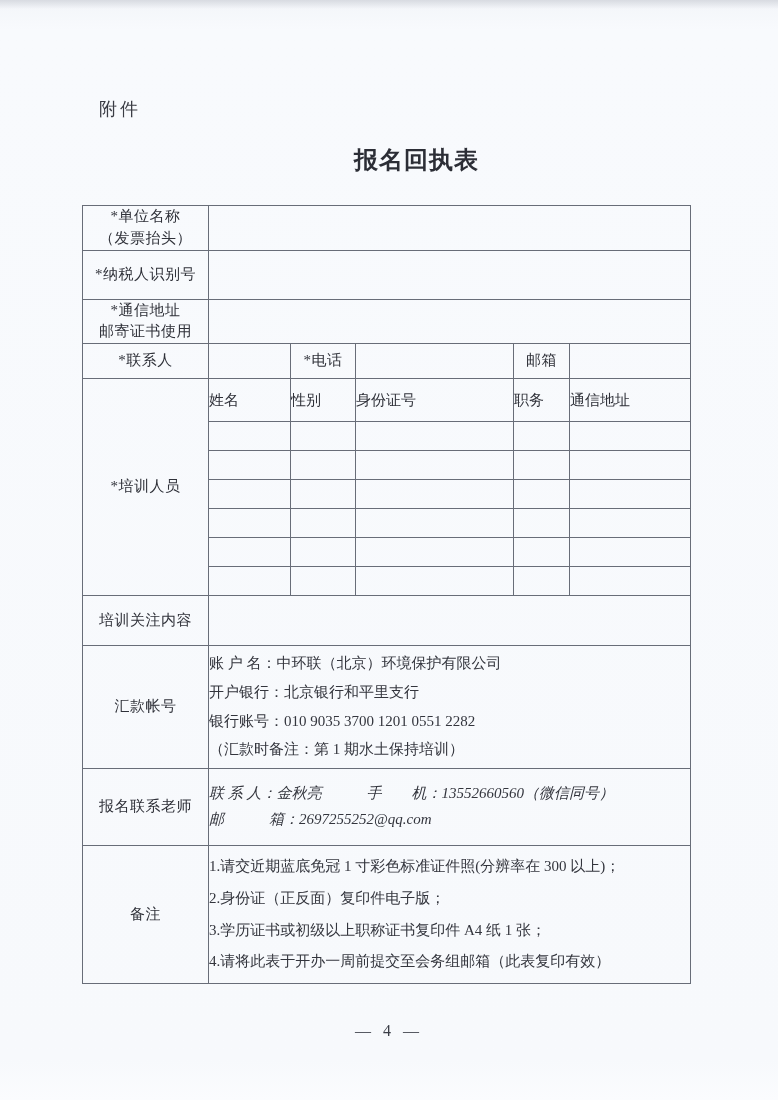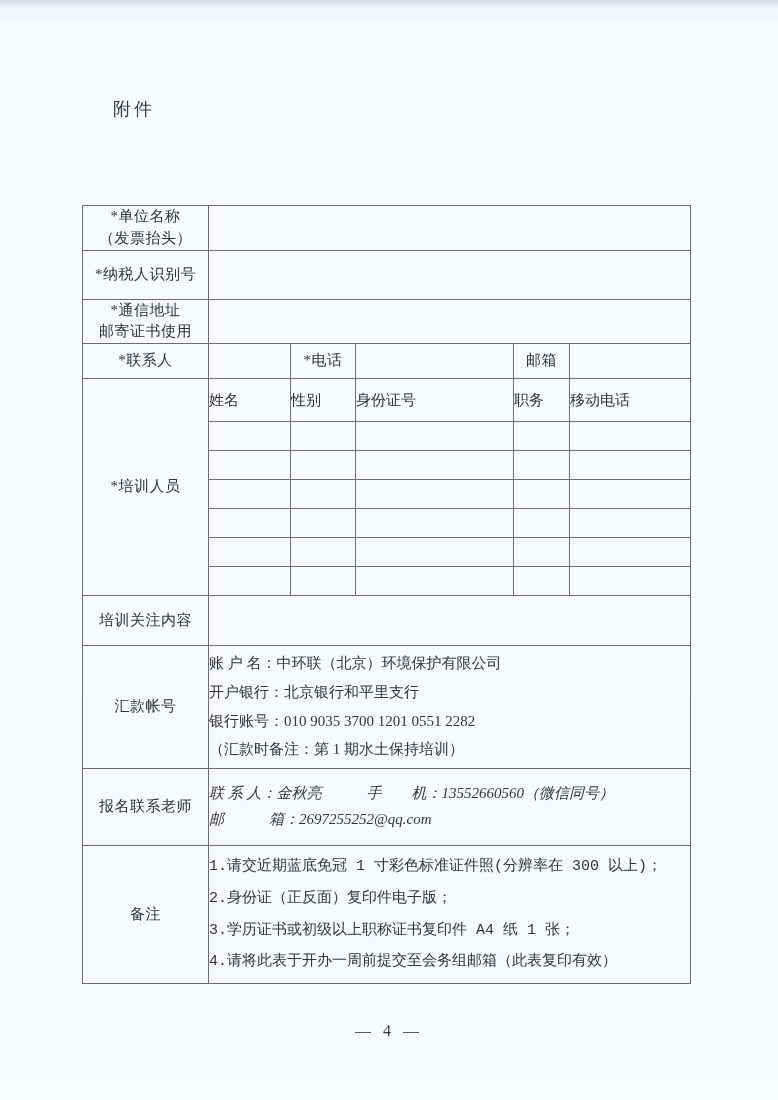--- a/index.html
+++ b/index.html
@@ -12,21 +12,21 @@
     font-family:"Liberation Serif","DejaVu Serif",serif;
     color:#33353d;
     overflow:hidden;
   }
   .scan::before{
     content:"";position:absolute;top:0;left:0;right:0;height:9px;
     background:linear-gradient(180deg,#c6c9d1,rgba(248,250,253,0));
     opacity:.6;pointer-events:none;
   }
   .attachment{
-    position:absolute;left:113px;top:97px;
+    position:absolute;left:99px;top:97px;
     font-size:18px;letter-spacing:3px;color:#3a3c44;
   }
   .doc-title{
     position:absolute;left:354px;top:144px;
     font-size:24px;font-weight:700;letter-spacing:1px;color:#2c2e36;
   }
   table.form{
     position:absolute;left:82px;top:205px;
     width:608px;border-collapse:collapse;table-layout:fixed;
   }
@@ -36,36 +36,37 @@
     vertical-align:middle;
     padding:0;
     overflow:hidden;
   }
   td.lbl{text-align:center;line-height:1.45;letter-spacing:.5px;color:#2f3139;}
   td.hdr{text-align:left;color:#2f3139;}
   td.fill{background:transparent;}
   td.text-cell{padding:8px 8px 8px 13px;line-height:1.45;}
   .lines div{margin:7px 0;white-space:nowrap;}
   .lines.tight-last div:last-child{margin-top:1px;}
-  .lines.wide div{margin:10px 0;font-family:Liberation Mono, monospace;}
+  .lines.wide div{margin:10px 0;}
   .lines.close div{margin:4px 0;font-style:italic;}
   .h44{height:44px}.h49{height:49px}.h35{height:35px}.h43{height:43px}
   .h29{height:29px}.h50{height:50px}.h122{height:122px}.h69{height:77px}.h121{height:121px}
   .page-num{
     position:absolute;left:0;top:1022px;width:778px;
     text-align:center;font-size:16px;color:#3a3d46;letter-spacing:4px;
   }
 </style>
 </head>
 <body>
 
 <div class="scan">
 
   <div class="attachment">附件</div>
 
+  <div class="doc-title">报名回执表</div>
 
   <table class="form">
     <colgroup>
       <col style="width:126px">
         <col style="width:82px">
         <col style="width:65px">
       <col style="width:158px">
         <col style="width:56px">
         <col style="width:121px">
     </colgroup>
@@ -99,21 +100,21 @@
         <td class="lbl">邮箱</td>
         <td class="fill"></td>
       </tr>
 
       <tr class="h43">
         <td class="lbl" rowspan="7">*培训人员</td>
         <td class="hdr">姓名</td>
         <td class="hdr">性别</td>
         <td class="hdr">身份证号</td>
         <td class="hdr">职务</td>
-        <td class="hdr">移动电话</td>
+        <td class="hdr">通信地址</td>
       </tr>
       <tr class="h29">
         <td class="fill"></td>
         <td class="fill"></td>
         <td class="fill"></td>
         <td class="fill"></td>
         <td class="fill"></td>
       </tr>
       <tr class="h29">
         <td class="fill"></td>

